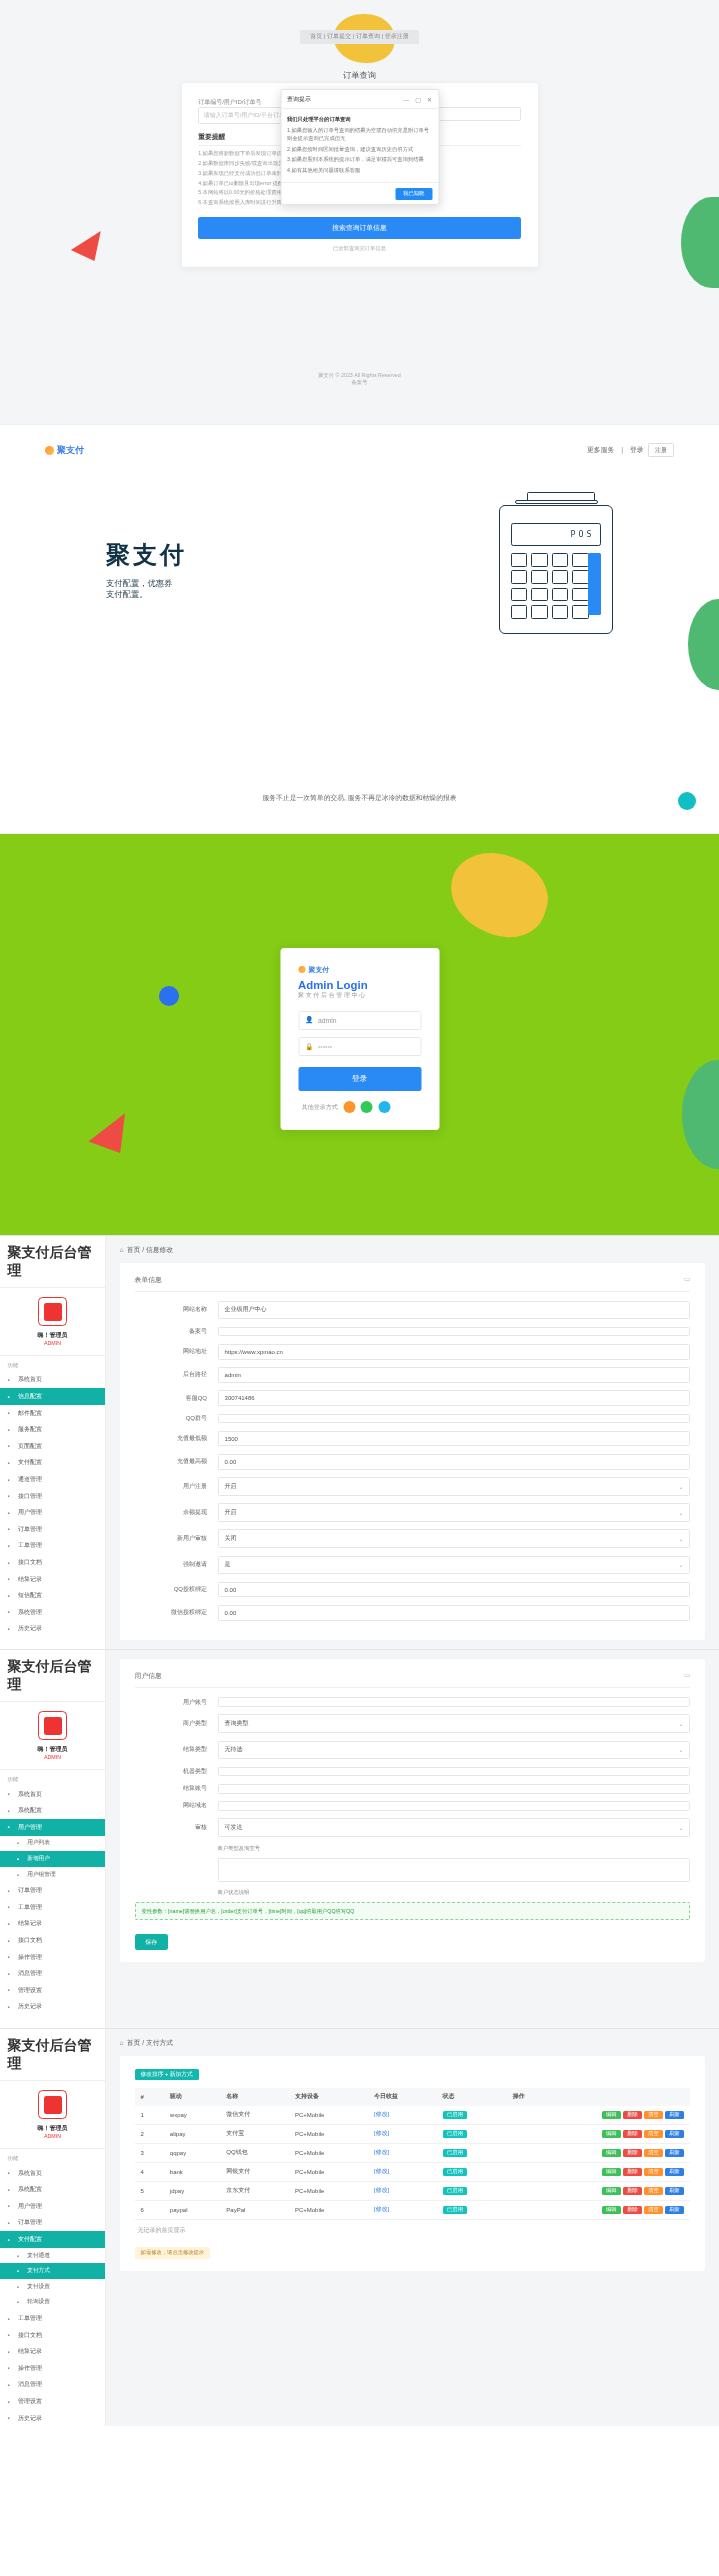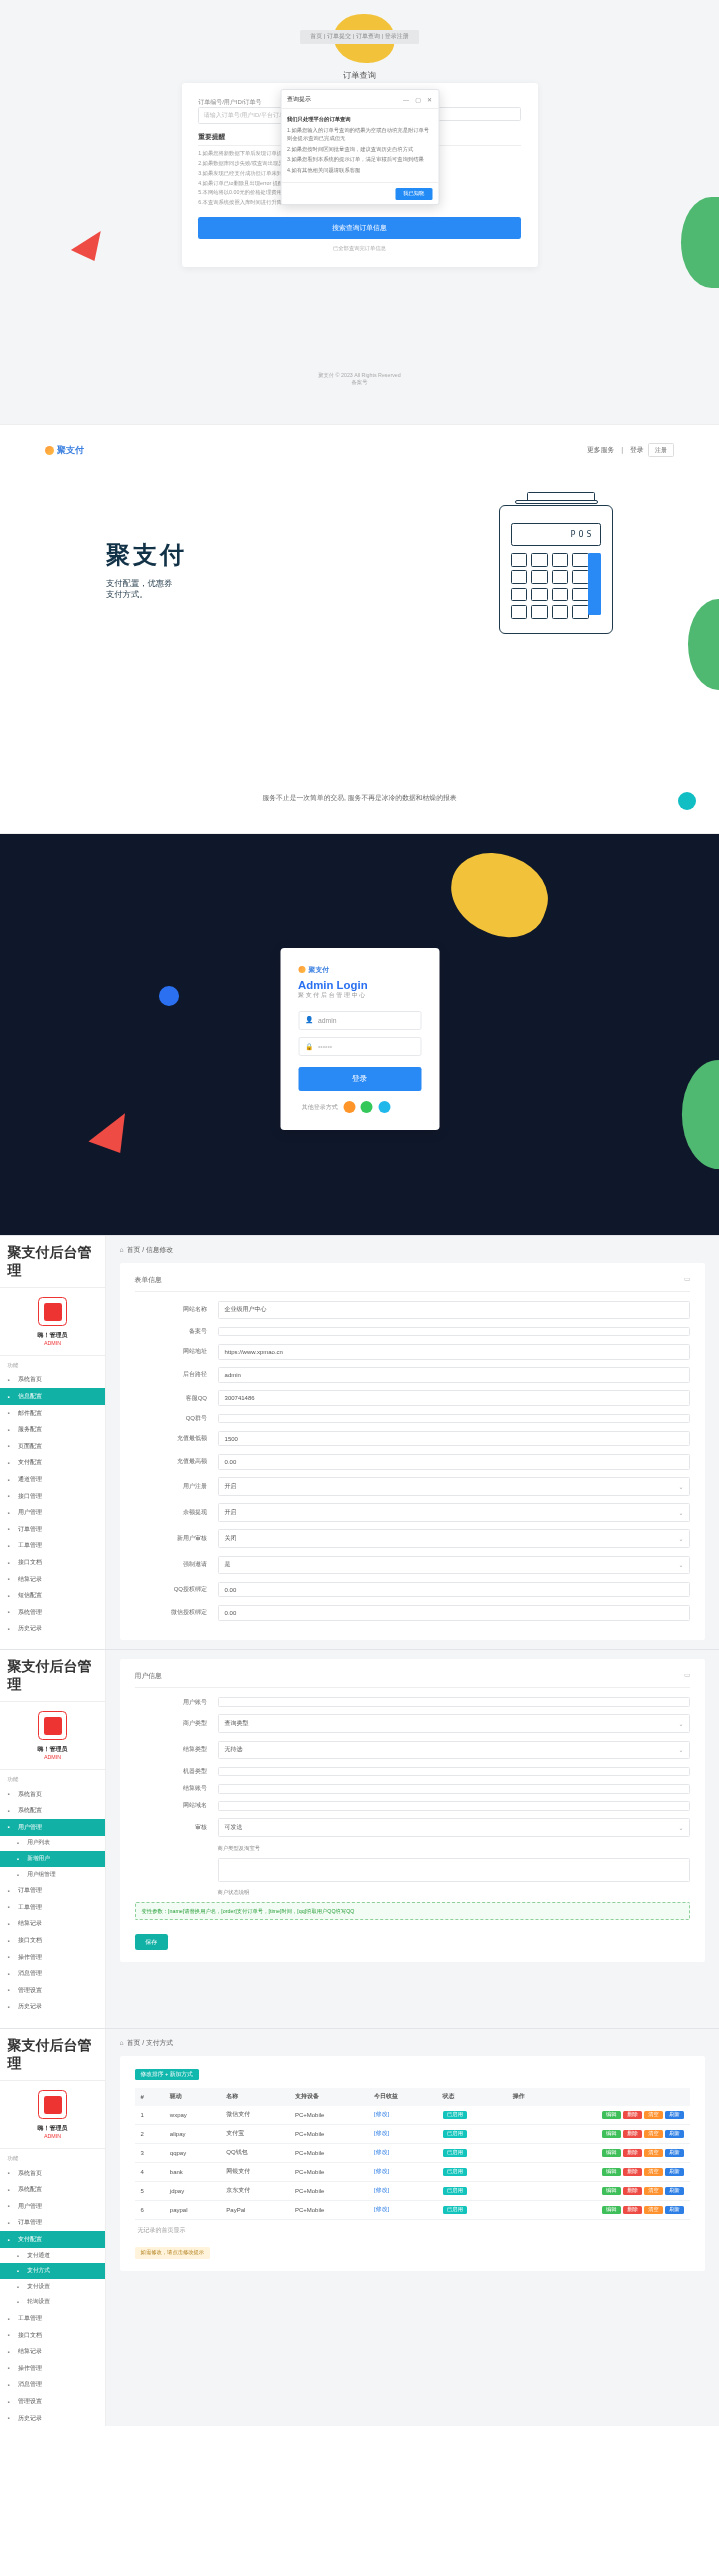--- a/index.html
+++ b/index.html
@@ -46,21 +46,21 @@
   .pos .slot{position:absolute;top:-6px;left:15px;width:83px;height:3.8px;background:#fff;border:1.5px solid #1f3a4d;border-radius:2.3px}
   .pos .card2{position:absolute;top:-13.6px;left:26.5px;width:68px;height:10.6px;border:1.5px solid #1f3a4d;border-radius:1.5px;background:#fff}
   .pos .disp{position:absolute;top:16.7px;left:10.6px;right:10.6px;height:23px;border:1.5px solid #1f3a4d;border-radius:2.3px;display:flex;align-items:center;justify-content:flex-end;padding-right:6px;font-family:monospace;font-size:8.3px;letter-spacing:3px;color:#1f3a4d}
   .pos .keys{position:absolute;top:47px;left:10.6px;display:grid;grid-template-columns:repeat(4,16.7px);gap:3.8px}
   .pos .keys span{width:16.7px;height:13.6px;border:1.5px solid #1f3a4d;border-radius:1.5px}
   .pos .rec{position:absolute;top:47px;right:10.6px;width:13.6px;height:62px;background:#2a8af5;border-radius:1.5px}
   .s2 .tag{position:absolute;bottom:30px;left:50%;transform:translateX(-50%);font-size:6.8px;color:#666}
   .s2 .fab{position:absolute;right:23px;bottom:23px;width:18px;height:18px;background:#10bec4;border-radius:50%}
 
   
-  .s3{height:402px;background:#0f172a;border-top:0.8px solid #eee}
+  .s3{height:402px;background:#84cc16;border-top:0.8px solid #eee}
   .s3 .login{position:absolute;top:114px;left:50%;transform:translateX(-50%);width:159px;background:#fff;box-shadow:0 2.3px 12px rgba(0,0,0,.1);border-radius:3.8px;padding:16.7px 18px}
   .s3 .login .lg{display:flex;align-items:center;gap:3px;font-size:6.8px;color:#3a7fe0;font-weight:600;margin-bottom:4.5px}
   .s3 .login .lg .ic{width:7.6px;height:7.6px;background:linear-gradient(135deg,#ff9a3a,#ffbb44);border-radius:50%}
   .s3 .login h2{font-size:11.4px;color:#2a70f0;font-weight:600}
   .s3 .login .sub{font-size:6px;color:#999;margin-bottom:10.6px}
   .s3 .lin{display:flex;align-items:center;border:0.8px solid #e6e8ec;border-radius:2.3px;padding:4.5px 6px;margin-bottom:7.6px;font-size:6.8px;color:#999}
   .s3 .lin .li{margin-right:4.5px;color:#bbb}
   .s3 .lbtn{width:100%;background:#2a8af5;color:#fff;border:none;border-radius:2.3px;padding:6.8px;font-size:7.6px;margin-top:3px}
   .s3 .other{margin-top:10.6px;font-size:6px;color:#999}
   .s3 .other span{display:inline-block;width:12px;height:12px;border-radius:50%;margin-left:3.8px;vertical-align:middle}
@@ -181,21 +181,21 @@
       <span>更多服务</span>
         <span>｜</span>
       <span>登录</span>
       <span class="btn">注册</span>
     </div>
   </div>
   <div class="hero">
     <div>
       <h1>聚支付</h1>
       <p>支付配置，优惠券</p>
-        <p>支付方式。</p>
+        <p>支付配置。</p>
     </div>
     <div class="pos">
       <div class="card2"></div>
         <div class="slot"></div>
       <div class="disp">POS</div>
       <div class="keys">
           <span></span>
           <span></span>
           <span></span>
           <span></span>

